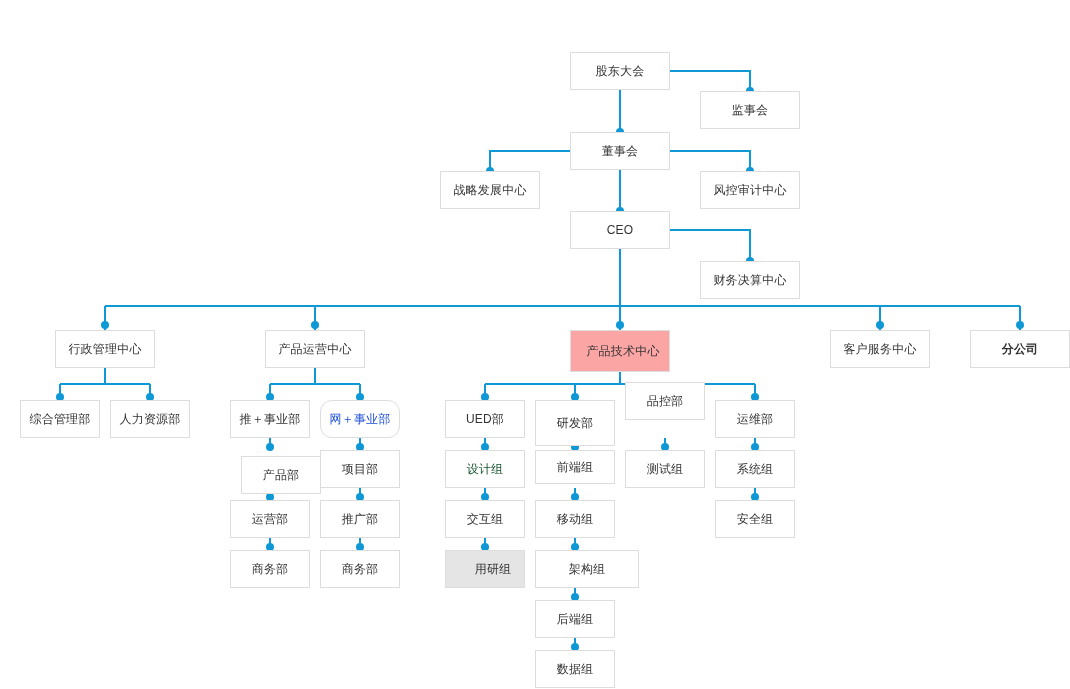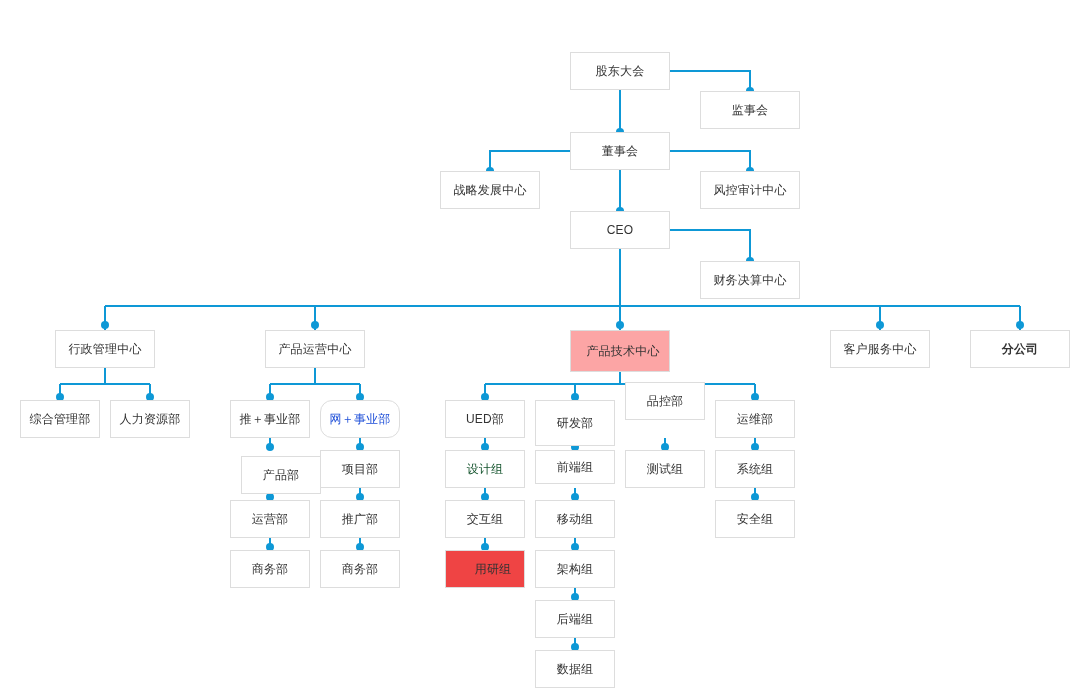--- a/index.html
+++ b/index.html
@@ -154,26 +154,26 @@
   <div class="node" style="left: 230px; top: 550px; width: 80px; height: 38px; border-color: rgb(221, 221, 221); background: rgb(255, 255, 255); color: rgb(51, 51, 51);">商务部</div>
 
   <div class="node" style="left: 320px; top: 400px; width: 80px; height: 38px; border-color: rgb(221, 221, 221); background: rgb(255, 255, 255); color: #1d4ed8; border-radius: 12px;">网＋事业部</div>
   <div class="node" style="left: 320px; top: 450px; width: 80px; height: 38px; border-color: rgb(221, 221, 221); background: rgb(255, 255, 255); color: rgb(51, 51, 51);">项目部</div>
   <div class="node" style="left: 320px; top: 500px; width: 80px; height: 38px; border-color: rgb(221, 221, 221); background: rgb(255, 255, 255); color: rgb(51, 51, 51);">推广部</div>
   <div class="node" style="left: 320px; top: 550px; width: 80px; height: 38px; border-color: rgb(221, 221, 221); background: rgb(255, 255, 255); color: rgb(51, 51, 51);">商务部</div>
 
   <div class="node" style="left: 445px; top: 400px; width: 80px; height: 38px; border-color: rgb(221, 221, 221); background: rgb(255, 255, 255); color: rgb(51, 51, 51);">UED部</div>
   <div class="node" style="left: 445px; top: 450px; width: 80px; height: 38px; border-color: rgb(221, 221, 221); background: rgb(255, 255, 255); color: #14532d;">设计组</div>
   <div class="node" style="left: 445px; top: 500px; width: 80px; height: 38px; border-color: rgb(221, 221, 221); background: rgb(255, 255, 255); color: rgb(51, 51, 51);">交互组</div>
-  <div class="node" style="left: 445px; top: 550px; width: 80px; height: 38px; border-color: rgb(221, 221, 221); background: #ef4444; color: rgb(51, 51, 51); padding-left: 16px;">用研组</div>
+  <div class="node" style="left: 445px; top: 550px; width: 80px; height: 38px; border-color: rgb(221, 221, 221); background: #e5e5e5; color: rgb(51, 51, 51); padding-left: 16px;">用研组</div>
 
   <div class="node" style="left: 535px; top: 400px; width: 80px; height: 46px; border-color: rgb(221, 221, 221); background: rgb(255, 255, 255); color: rgb(51, 51, 51);">研发部</div>
   <div class="node" style="left: 535px; top: 450px; width: 80px; height: 34px; border-color: rgb(221, 221, 221); background: rgb(255, 255, 255); color: rgb(51, 51, 51);">前端组</div>
   <div class="node" style="left: 535px; top: 500px; width: 80px; height: 38px; border-color: rgb(221, 221, 221); background: rgb(255, 255, 255); color: rgb(51, 51, 51);">移动组</div>
-  <div class="node" style="left: 535px; top: 550px; width: 80px; height: 38px; border-color: rgb(221, 221, 221); background: rgb(255, 255, 255); color: rgb(51, 51, 51);">架构组</div>
+  <div class="node" style="left: 535px; top: 550px; width: 104px; height: 38px; border-color: rgb(221, 221, 221); background: rgb(255, 255, 255); color: rgb(51, 51, 51);">架构组</div>
   <div class="node" style="left: 535px; top: 600px; width: 80px; height: 38px; border-color: rgb(221, 221, 221); background: rgb(255, 255, 255); color: rgb(51, 51, 51);">后端组</div>
   <div class="node" style="left: 535px; top: 650px; width: 80px; height: 38px; border-color: rgb(221, 221, 221); background: rgb(255, 255, 255); color: rgb(51, 51, 51);">数据组</div>
 
   <div class="node" style="left: 625px; top: 382px; width: 80px; height: 38px; border-color: rgb(221, 221, 221); background: rgb(255, 255, 255); color: rgb(51, 51, 51);">品控部</div>
   <div class="node" style="left: 625px; top: 450px; width: 80px; height: 38px; border-color: rgb(221, 221, 221); background: rgb(255, 255, 255); color: rgb(51, 51, 51);">测试组</div>
 
   <div class="node" style="left: 715px; top: 400px; width: 80px; height: 38px; border-color: rgb(221, 221, 221); background: rgb(255, 255, 255); color: rgb(51, 51, 51);">运维部</div>
   <div class="node" style="left: 715px; top: 450px; width: 80px; height: 38px; border-color: rgb(221, 221, 221); background: rgb(255, 255, 255); color: rgb(51, 51, 51);">系统组</div>
   <div class="node" style="left: 715px; top: 500px; width: 80px; height: 38px; border-color: rgb(221, 221, 221); background: rgb(255, 255, 255); color: rgb(51, 51, 51);">安全组</div>
 

